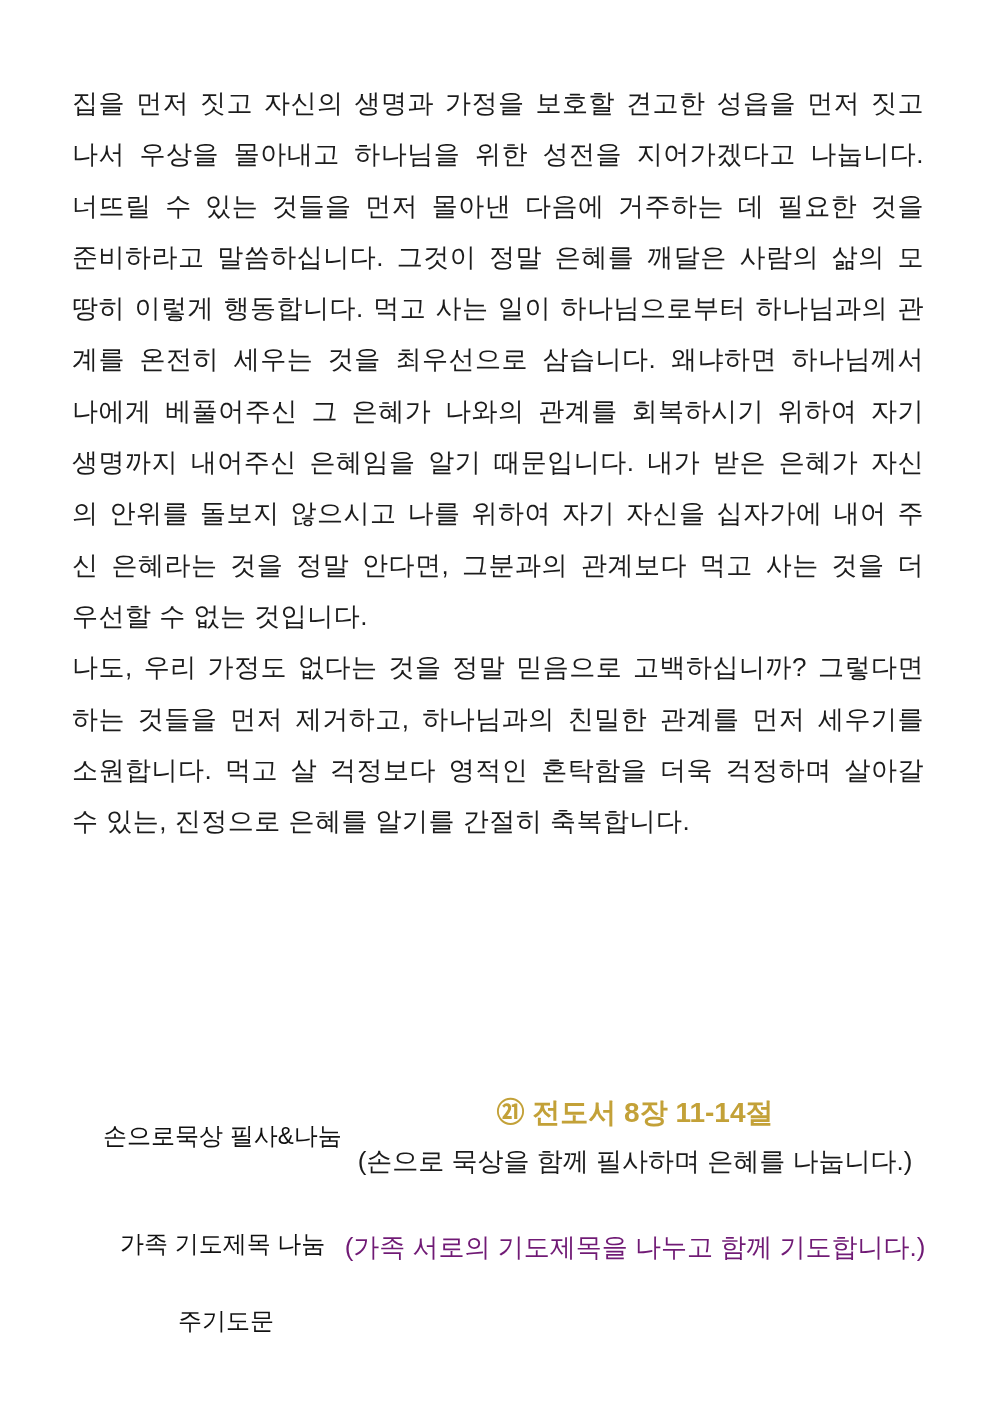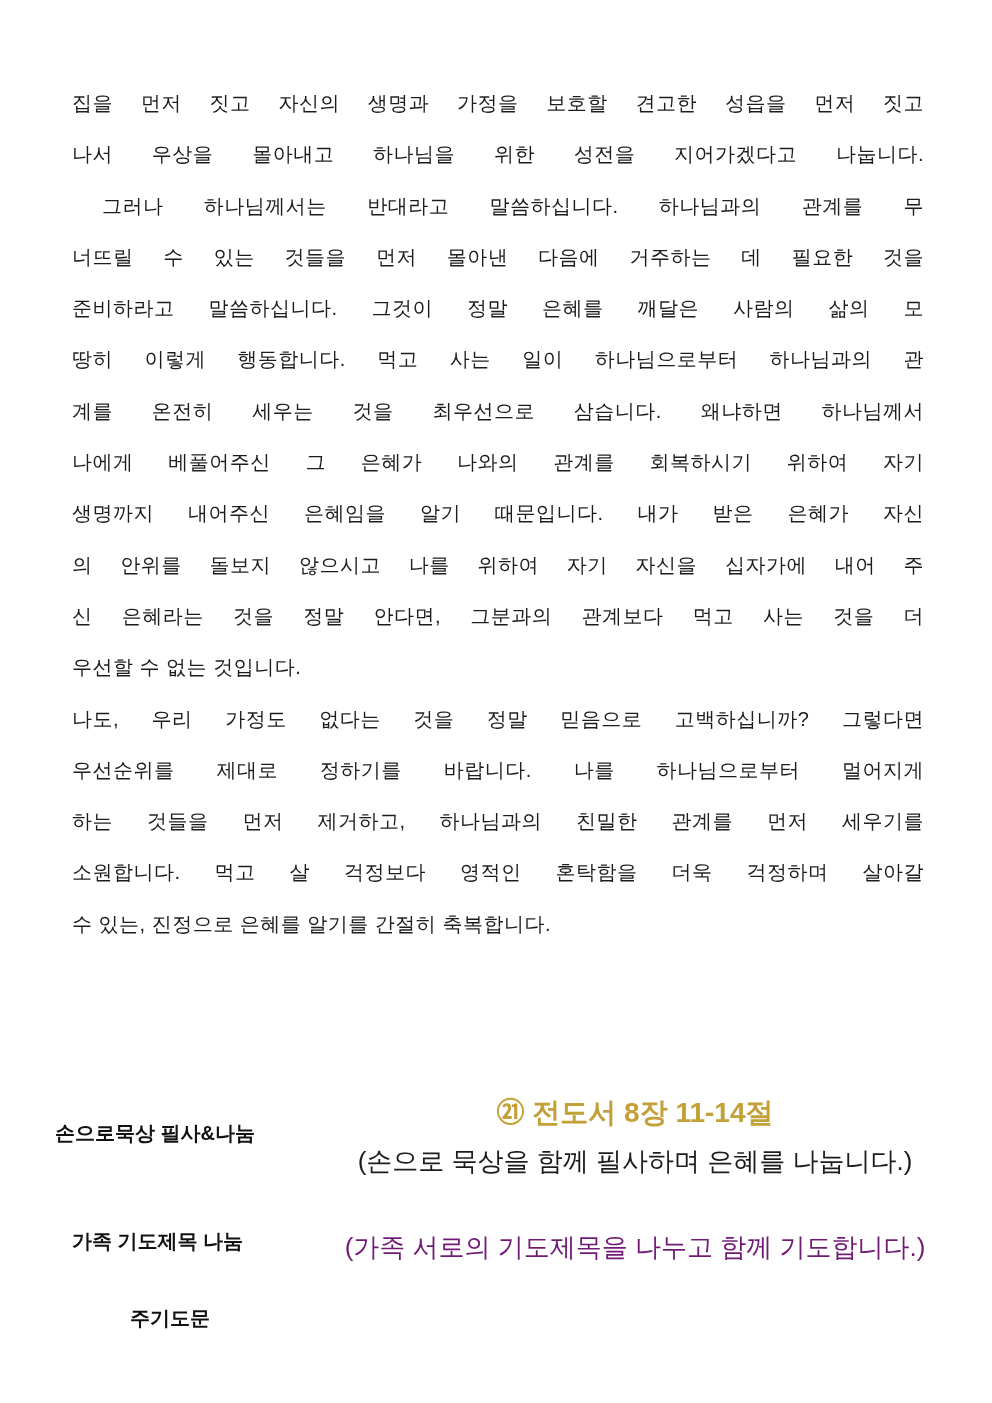--- a/index.html
+++ b/index.html
@@ -21,41 +21,42 @@
     background: #ffffff;
   }
   
   .body-text {
     position: absolute;
     left: 72px;
     top: 78px;
     width: 852px;
   }
   .line {
-    font-size: 20px;
+    font-size: 26px;
     line-height: 51.3px;
     height: 51.3px;
     overflow: hidden;
     white-space: pre-wrap;
     letter-spacing: 0.5px;
   }
   .line.j {
     text-align: justify;
     text-align-last: justify;
   }
   .line.ind {
     text-indent: 30px;
   }
   
   .footer-label {
     position: absolute;
-    font-weight: bold;
-    font-size: 20px;
+    font-weight: normal;
+    font-size: 24px;
     color: #111111;
     white-space: nowrap;
+    margin-left: 48px;
   }
   .row1-label { left: 55px;  top: 1120px; }
   .row2-label { left: 72px;  top: 1228px; }
   .row3-label { left: 130px; top: 1305px; }
 
   .row1-right {
     position: absolute;
     left: 340px;
     top: 1096px;
     width: 590px;
@@ -88,32 +89,30 @@
   }
 </style>
 </head>
 <body>
 
 <div class="page">
 
   <div class="body-text">
       <div class="line j">집을 먼저 짓고 자신의 생명과 가정을 보호할 견고한 성읍을 먼저 짓고</div>
       <div class="line j">나서 우상을 몰아내고 하나님을 위한 성전을 지어가겠다고 나눕니다.</div>
-      <div class="line j ind">그러나 하나님께서는 반대라고 말씀하십니다. 하나님과의 관계를 무</div>
       <div class="line j">너뜨릴 수 있는 것들을 먼저 몰아낸 다음에 거주하는 데 필요한 것을</div>
       <div class="line j">준비하라고 말씀하십니다. 그것이 정말 은혜를 깨달은 사람의 삶의 모</div>
       <div class="line j">땅히 이렇게 행동합니다. 먹고 사는 일이 하나님으로부터 하나님과의 관</div>
       <div class="line j">계를 온전히 세우는 것을 최우선으로 삼습니다. 왜냐하면 하나님께서</div>
       <div class="line j">나에게 베풀어주신 그 은혜가 나와의 관계를 회복하시기 위하여 자기</div>
       <div class="line j">생명까지 내어주신 은혜임을 알기 때문입니다. 내가 받은 은혜가 자신</div>
       <div class="line j">의 안위를 돌보지 않으시고 나를 위하여 자기 자신을 십자가에 내어 주</div>
       <div class="line j">신 은혜라는 것을 정말 안다면, 그분과의 관계보다 먹고 사는 것을 더</div>
       <div class="line">우선할 수 없는 것입니다.</div>
       <div class="line j">나도, 우리 가정도 없다는 것을 정말 믿음으로 고백하십니까? 그렇다면</div>
-      <div class="line j">우선순위를 제대로 정하기를 바랍니다. 나를 하나님으로부터 멀어지게</div>
       <div class="line j">하는 것들을 먼저 제거하고, 하나님과의 친밀한 관계를 먼저 세우기를</div>
       <div class="line j">소원합니다. 먹고 살 걱정보다 영적인 혼탁함을 더욱 걱정하며 살아갈</div>
       <div class="line">수 있는, 진정으로 은혜를 알기를 간절히 축복합니다.</div>
     </div>
 
   <div class="footer-label row1-label">손으로묵상 필사&amp;나눔</div>
   <div class="row1-right">
     <div class="scripture-title">㉑ 전도서 8장 11-14절</div>
     <div class="scripture-note">(손으로 묵상을 함께 필사하며 은혜를 나눕니다.)</div>
   </div>

